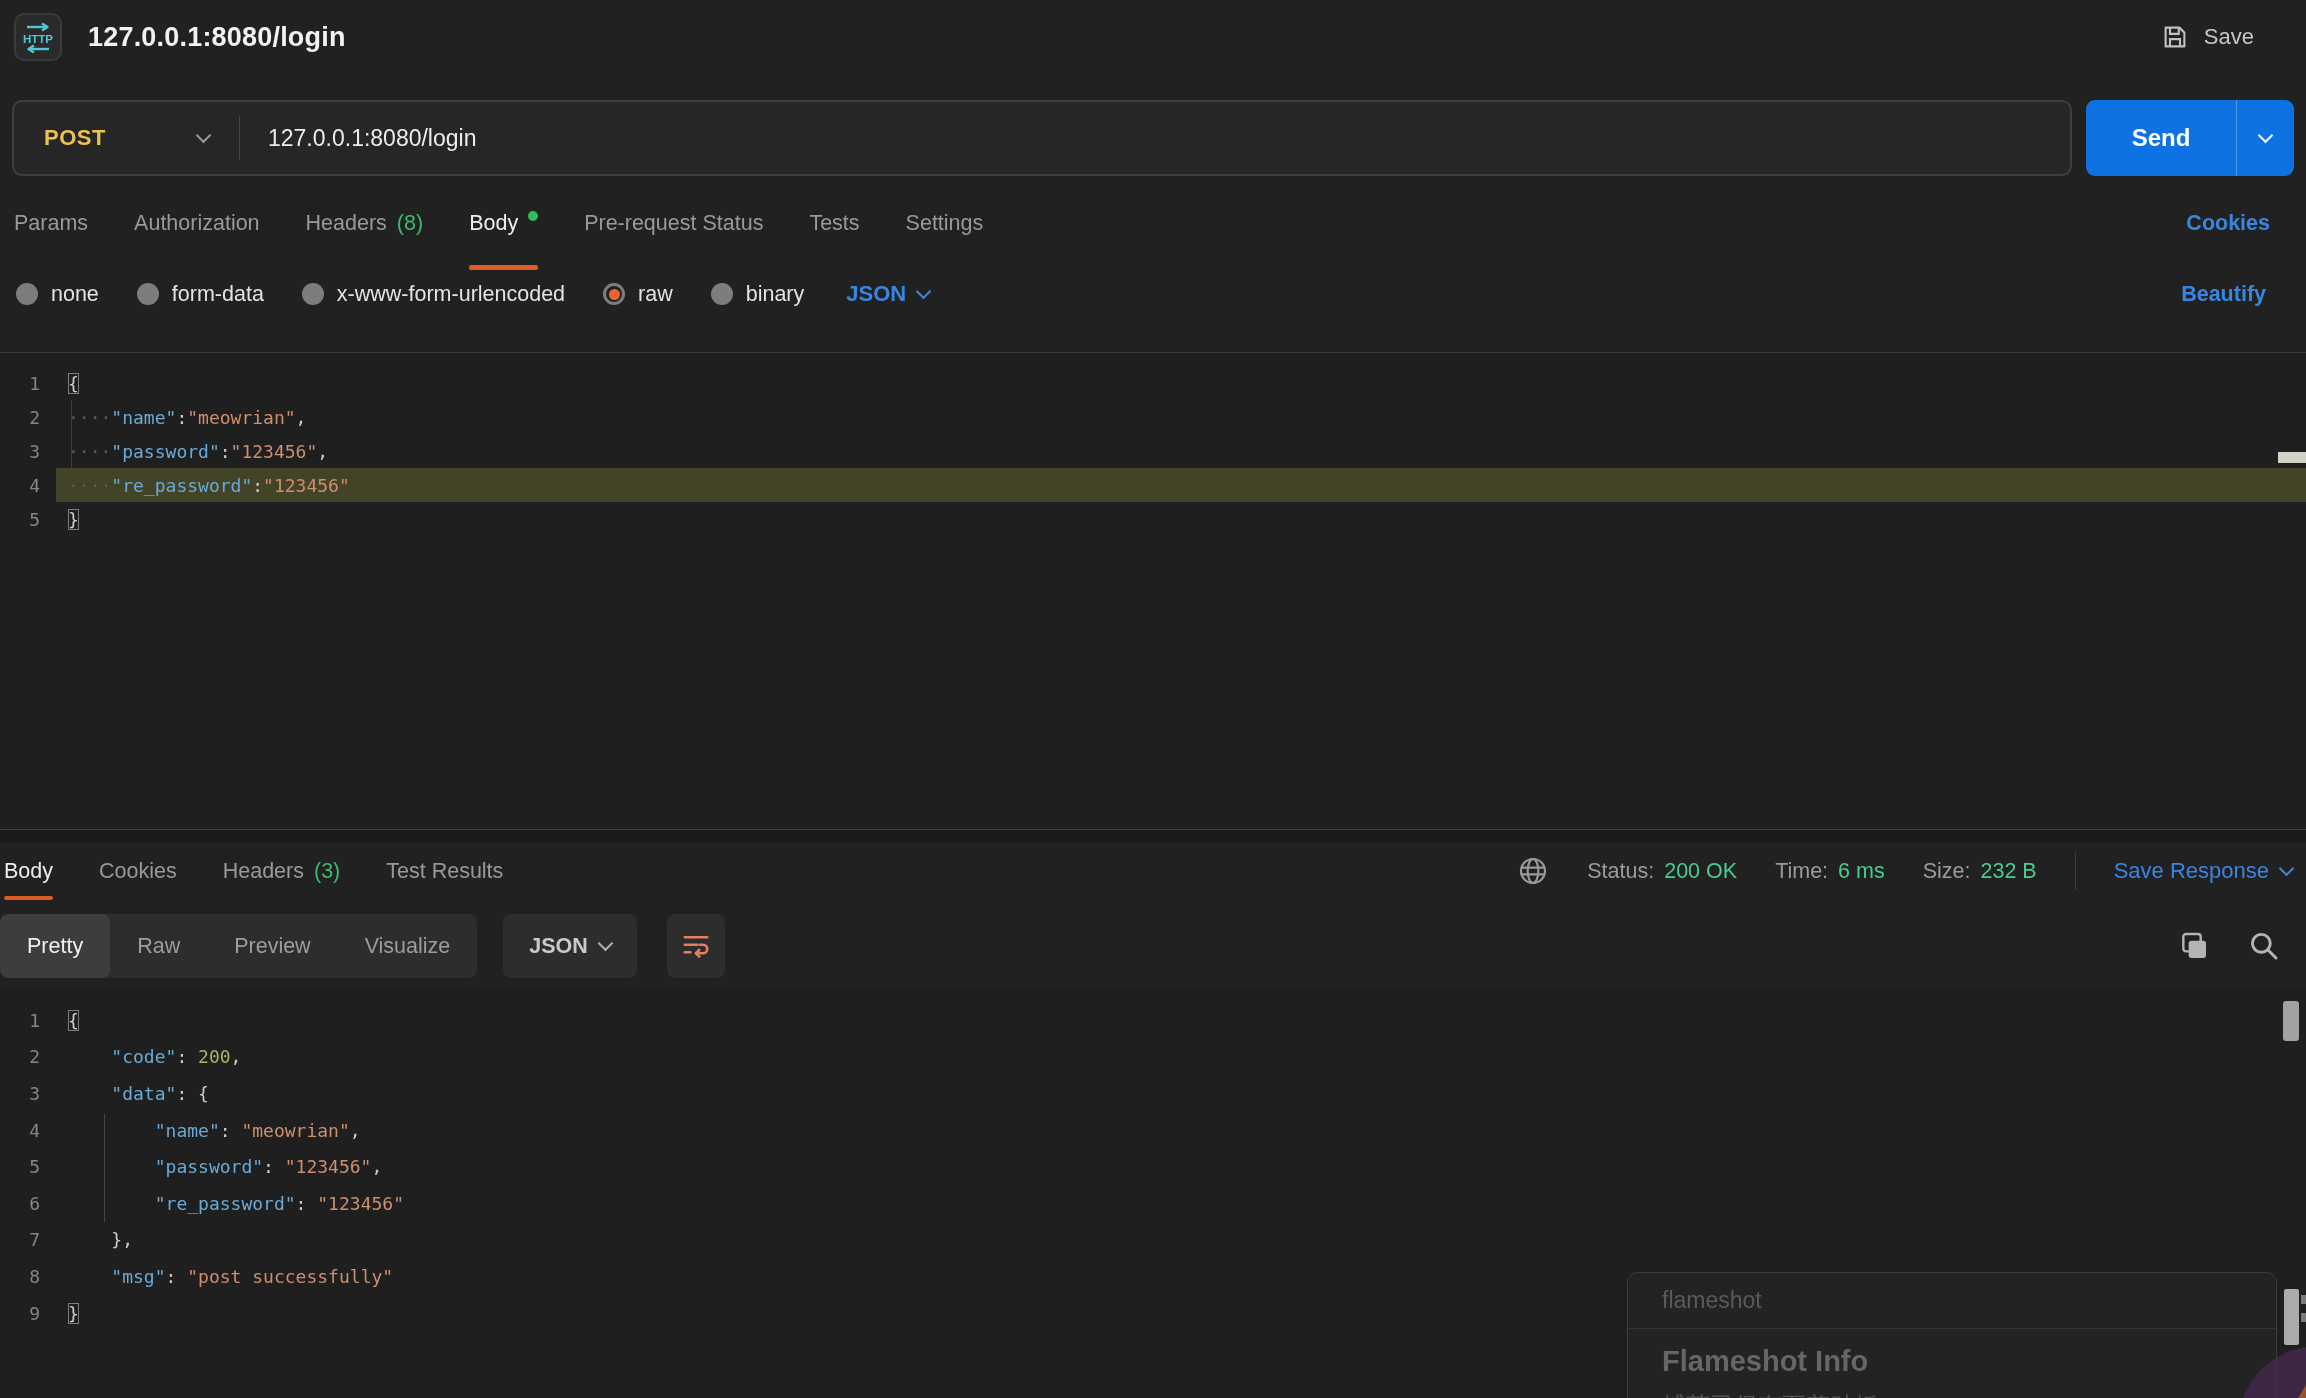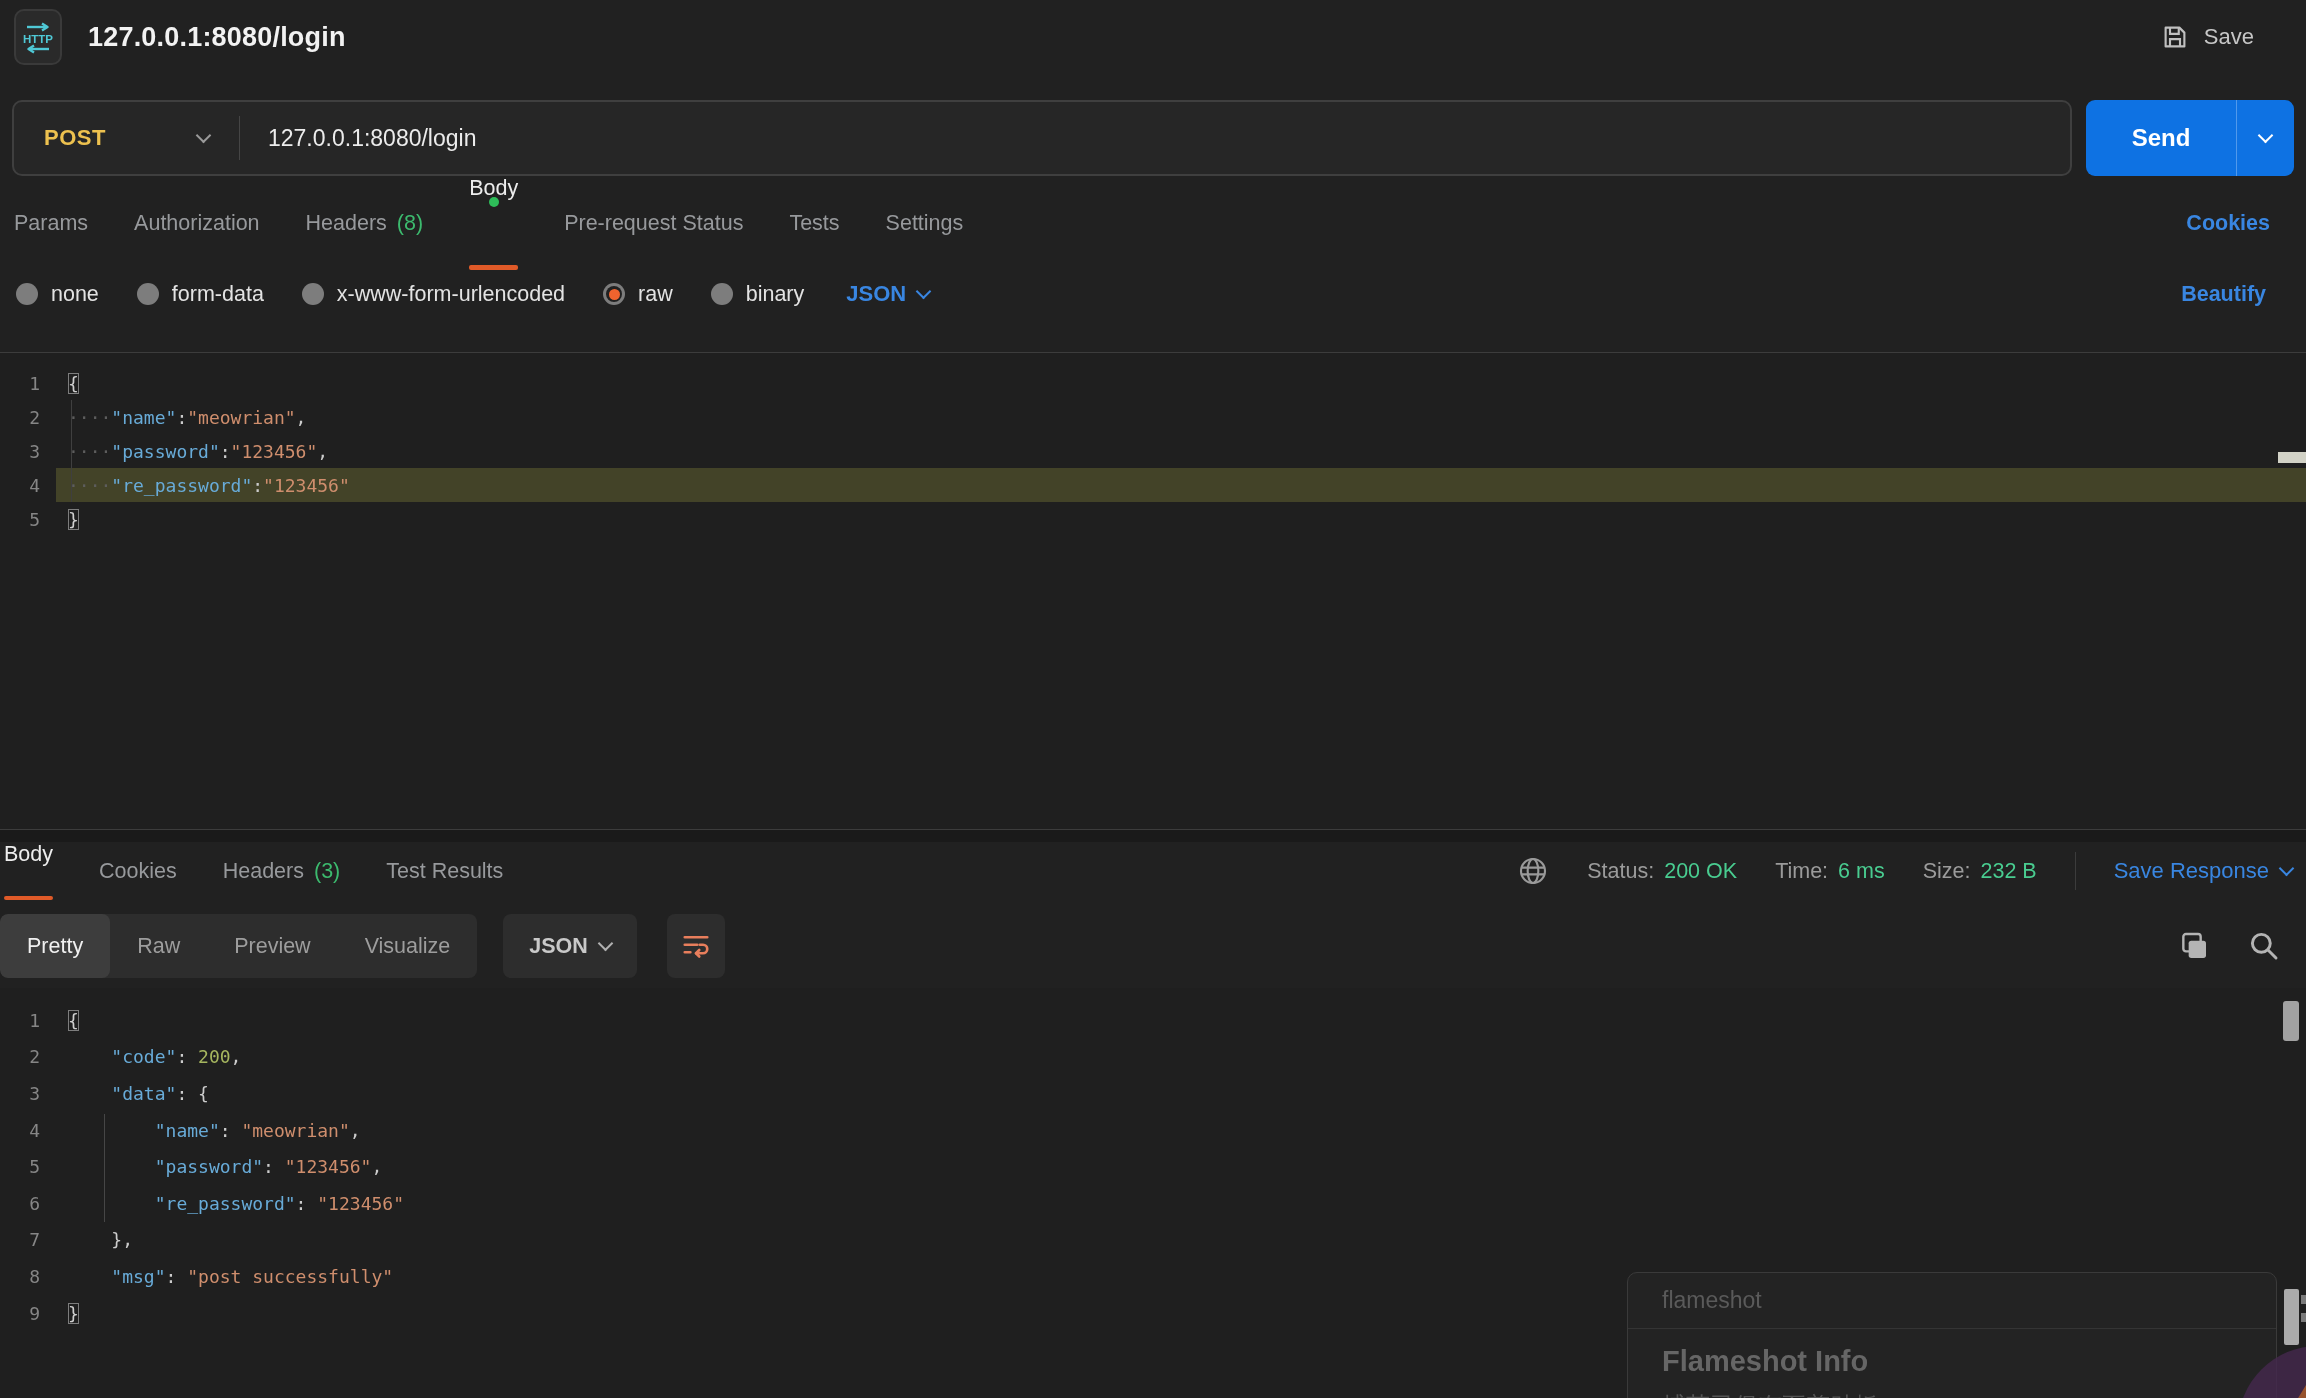--- a/index.html
+++ b/index.html
@@ -1,21 +1,21 @@
 <!DOCTYPE html>
 <html><head>
 <meta charset="utf-8">
 <style>
   html,body{margin:0;padding:0;width:2306px;height:1398px;overflow:hidden;background:#212121;
     font-family:"Liberation Sans",sans-serif;position:relative;color:#dcdcdc;}
   *{box-sizing:border-box;}
 
   
   .topbar{height:74px;display:flex;align-items:center;padding:0 46px 0 14px;}
-  .http-badge{width:48px;height:56px;border-radius:10px;background:#2a2a2a;border:2px solid #3a3a3a;
+  .http-badge{width:48px;height:48px;border-radius:10px;background:#2a2a2a;border:2px solid #3a3a3a;
     display:flex;align-items:center;justify-content:center;flex:none;}
   .tab-title{margin-left:26px;font-size:27px;font-weight:700;color:#f2f2f2;letter-spacing:.2px;}
   .save-btn{margin-left:auto;display:flex;align-items:center;gap:14px;background:none;border:none;
     color:#c6c6c6;font-size:22px;cursor:pointer;}
 
   
   .url-row{display:flex;margin:26px 12px 0;height:76px;gap:14px;}
   .url-box{flex:1;display:flex;align-items:center;border:2px solid #3f3f3f;border-radius:10px;background:#262626;}
   .method{width:225px;flex:none;display:flex;align-items:center;justify-content:space-between;
     padding:0 30px;color:#edc14f;font-weight:700;font-size:22px;letter-spacing:.5px;cursor:pointer;}
@@ -28,21 +28,21 @@
   
   .chev{display:inline-block;width:11px;height:11px;border-right:2.5px solid currentColor;
     border-bottom:2.5px solid currentColor;transform:rotate(45deg);margin-left:12px;position:relative;top:-3px;}
   .chev.gray{color:#9a9a9a;}
 
   
   .req-tabs-row{height:94px;display:flex;align-items:center;padding:0 36px 0 14px;}
   #req-tabs,#res-tabs{display:flex;gap:46px;height:100%;align-items:center;}
   .rtab{position:relative;height:100%;display:flex;align-items:center;gap:10px;color:#97999c;
     font-size:21.5px;cursor:pointer;white-space:nowrap;}
-  .rtab.active{color:#ededed;flex-direction:column;}
+  .rtab.active{color:#ededed;}
   .rtab.active::after{content:'';position:absolute;left:0;right:0;bottom:0;height:5px;background:#e05a28;border-radius:2px;}
   .rtab-count{color:#3cba6e;}
   .rtab-dot{width:10px;height:10px;border-radius:50%;background:#2ebd59;margin-top:-14px;}
   .link{color:#3986e1;font-weight:600;font-size:21.5px;cursor:pointer;text-decoration:none;}
   .cookies{margin-left:auto;}
 
   
   .modes-row{height:48px;display:flex;align-items:center;padding:0 40px 0 16px;}
   #req-modes{display:flex;align-items:center;gap:38px;}
   .mode{display:flex;align-items:center;gap:13px;color:#e3e3e3;font-size:21.5px;cursor:pointer;}

